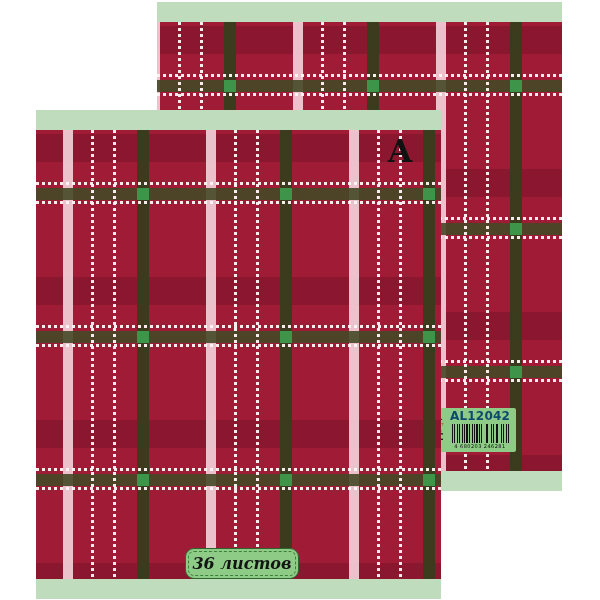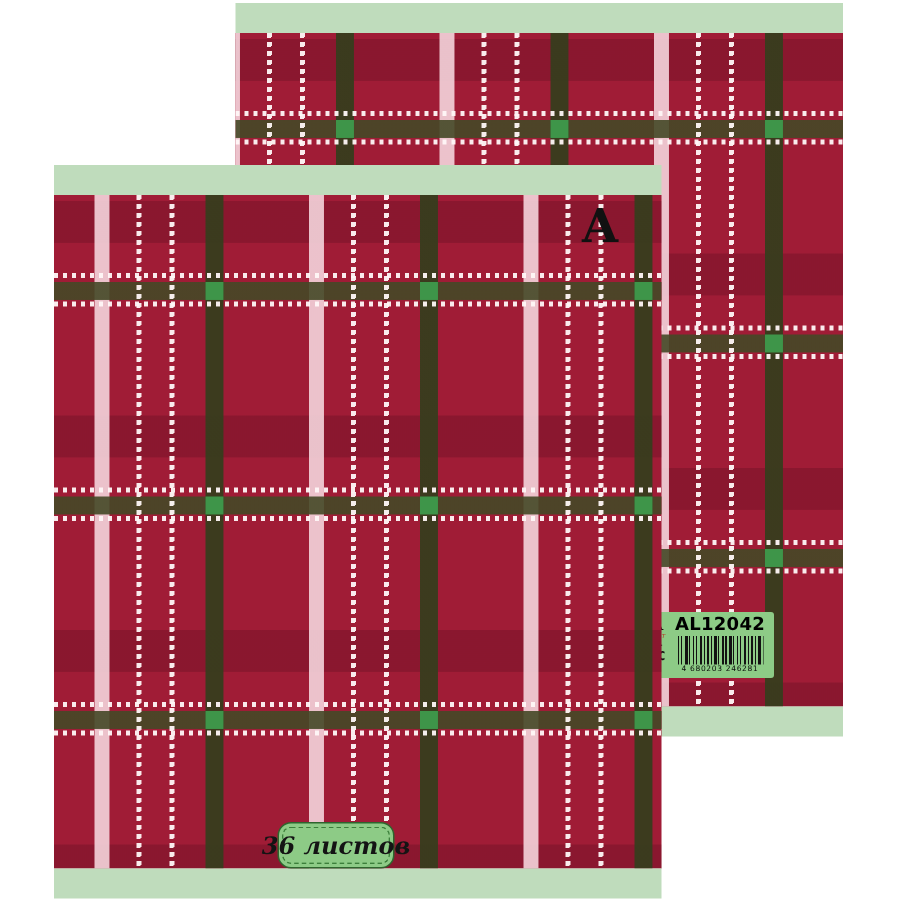--- a/index.html
+++ b/index.html
@@ -70,21 +70,21 @@
       21px 0, 43px 0, 0 52px, 0 71px,
       67px 58px, 67px 0, 0 58px, 136px 0, 0 4px;
     background-repeat:repeat;
   }
   .brand-letter{
     position:absolute;left:352px;top:26px;
     font-family:"DejaVu Serif",serif;font-weight:700;font-size:31px;line-height:1;
     color:var(--ink);
   }
   .sheets-tab{
-    position:absolute;left:149px;top:438px;width:78px;height:31px;
+    position:absolute;left:149px;top:438px;width:114px;height:31px;
     background:var(--label-green);
     border:1px solid var(--label-border);
     border-radius:9px;
     z-index:3;
   }
   .sheets-tab-inner{
     position:absolute;left:2px;top:2px;right:2px;bottom:2px;
     border:1px dashed var(--label-dash);
     border-radius:6px;
     display:flex;align-items:center;justify-content:center;
@@ -100,21 +100,21 @@
   }
   .sticker-logo{
     width:15px;display:flex;flex-direction:column;align-items:center;
     line-height:1;color:var(--ink);overflow:hidden;
   }
   .logo-a{font-family:"DejaVu Serif",serif;font-weight:700;font-size:12px;}
   .logo-script{font-style:italic;font-size:5px;color:#B0482F;white-space:nowrap;}
   .logo-age{font-weight:700;font-size:6px;margin-top:1px;}
   .logo-eac{font-weight:700;font-size:8px;transform:scaleX(0.75);letter-spacing:-0.5px;}
   .sticker-main{flex:1;display:flex;flex-direction:column;align-items:center;}
-  .sku{font-weight:700;font-size:12px;line-height:1.1;color:#000000;letter-spacing:0.2px;}
+  .sku{font-weight:700;font-size:12px;line-height:1.1;color:#0c4a6e;letter-spacing:0.2px;}
   .bars{
     width:57px;height:19px;margin-top:1px;
     background:
       repeating-linear-gradient(90deg,
         #121212 0 1px, transparent 1px 2.2px,
         #121212 2.2px 3px, transparent 3px 4.6px,
         #121212 4.6px 6.4px, transparent 6.4px 7.4px,
         #121212 7.4px 8px, transparent 8px 9.8px);
   }
   .digits{

